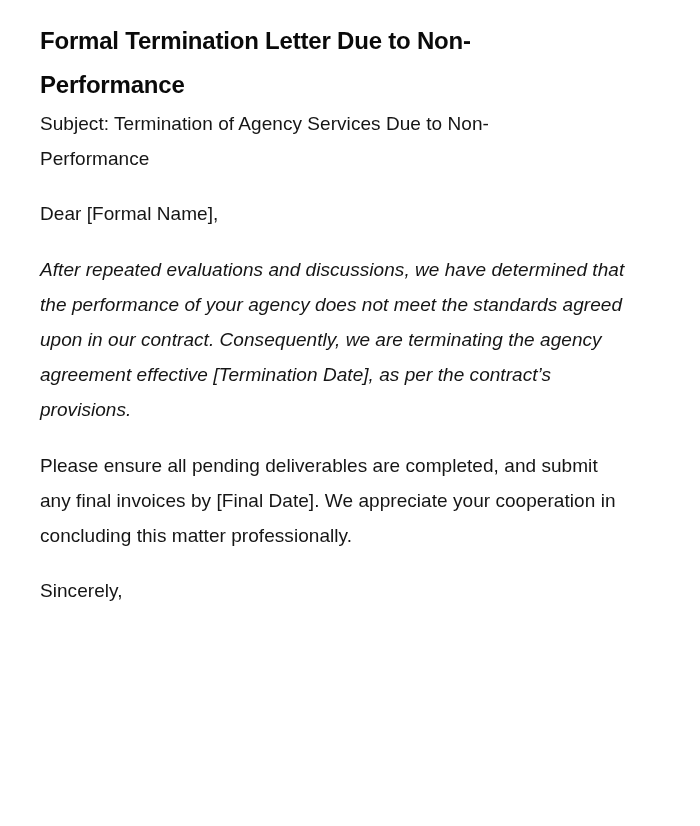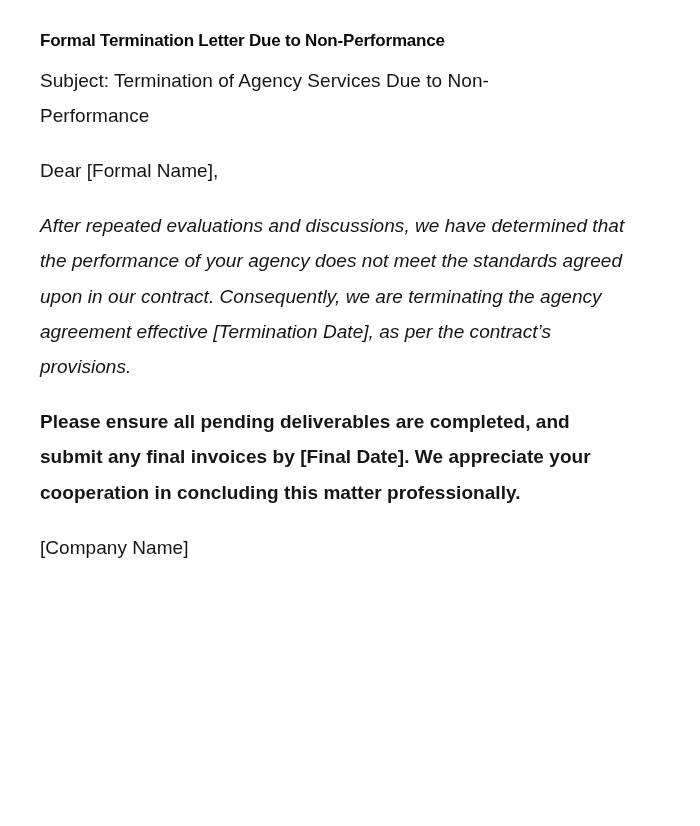--- a/index.html
+++ b/index.html
@@ -5,21 +5,21 @@
     html, body { margin: 0; padding: 0; background: #ffffff; }
     body {
       width: 700px; height: 826px; overflow: hidden;
       font-family: "Liberation Sans", sans-serif;
       color: #111111;
     }
     .page { padding: 19px 40px 0 40px; }
     .title {
       font-family: "Liberation Sans", sans-serif;
       font-weight: bold;
-      font-size: 17px;
+      font-size: 24px;
       line-height: 43.5px;
       margin: 0 0 0 0;
       letter-spacing: -0.2px;
       color: #0a0a0a;
     }
     .para {
       font-size: 19px;
       line-height: 35.2px;
       margin: 7px 0 20px 0;
       color: #151515;
@@ -28,15 +28,15 @@
     .subject { margin-top: 0; margin-bottom: 20px; }
   </style>
 </head>
 <body>
 
 <div class="page">
   <h1 class="title" style="width:440px;">Formal Termination Letter Due to Non-Performance</h1>
   <p class="para subject" style="width:470px;">Subject: Termination of Agency Services Due to Non-Performance</p>
   <p class="para">Dear [Formal Name],</p>
   <p class="para" style="width:590px;font-style:italic;">After repeated evaluations and discussions, we have determined that the performance of your agency does not meet the standards agreed upon in our contract. Consequently, we are terminating the agency agreement effective [Termination Date], as per the contract’s provisions.</p>
-  <p class="para" style="width:590px;font-weight:bold;">Please ensure all pending deliverables are completed, and submit any final invoices by [Final Date]. We appreciate your cooperation in concluding this matter professionally.</p>
-  <p class="para">[Company Name]</p>
+  <p class="para" style="width:590px;">Please ensure all pending deliverables are completed, and submit any final invoices by [Final Date]. We appreciate your cooperation in concluding this matter professionally.</p>
+  <p class="para">Sincerely,</p>
 </div>
 
 </body></html>

